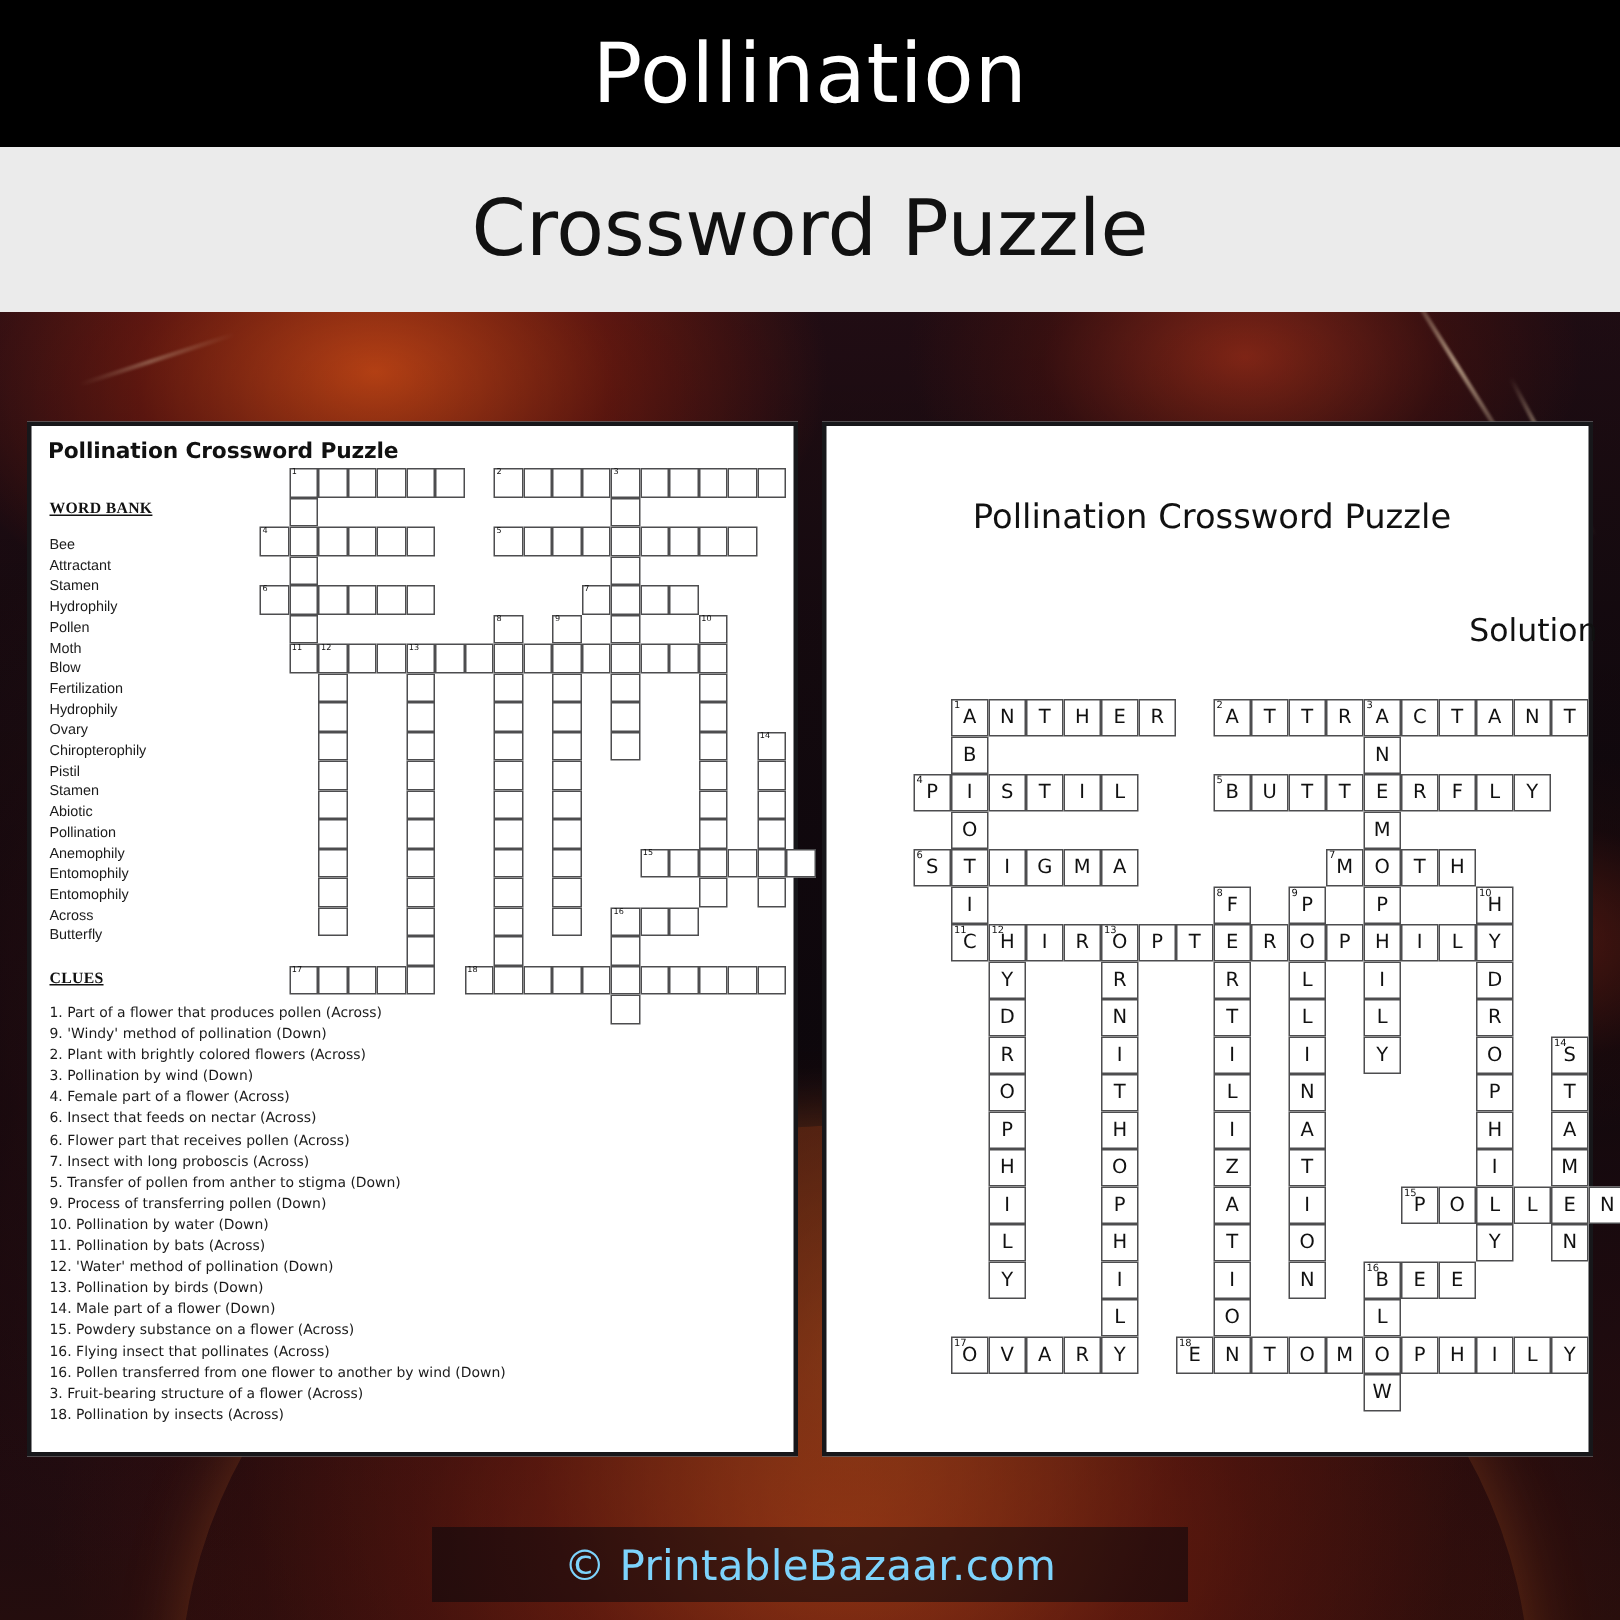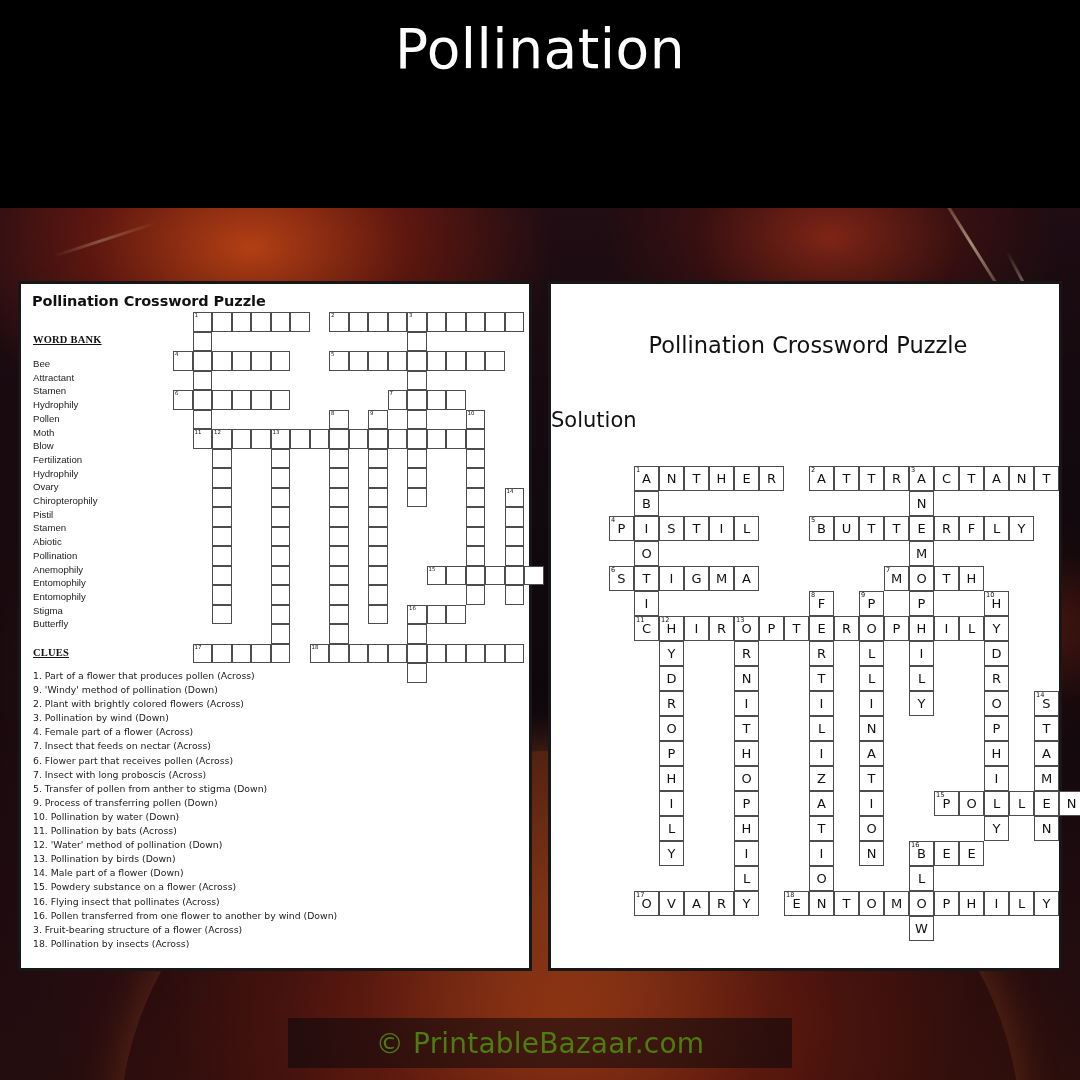--- a/index.html
+++ b/index.html
@@ -124,21 +124,21 @@
   }
 
   
   .sol-title {
     position: absolute; left: 0; top: 48px; width: 514px;
     text-align: center; font-size: 22.5px; color: #111;
     font-family: "DejaVu Sans", sans-serif; font-weight: 400;
   }
   .sol-sub {
     position: absolute; left: 0; top: 124px; width: 514px;
-    text-align: left; font-size: 21px; color: #111;
+    text-align: right; font-size: 21px; color: #111;
     font-family: "DejaVu Sans", sans-serif; font-weight: 400;
   }
 
   
   .grid { position: absolute; }
   .cell {
     position: absolute;
     background: #ffffff;
     border: 1.4px solid #4d4d4f;
     display: flex; align-items: center; justify-content: center;
@@ -161,34 +161,37 @@
   #grid-solution .cell .num { font-size: 6.6px; }
 
   
   .watermark {
     position: absolute; left: 288px; top: 1018px;
     width: 504px; height: 50px;
     background: rgba(10,8,12,0.55);
     display: flex; align-items: center; justify-content: center;
   }
   .watermark span {
-    color: #4d7c0f; font-size: 28px; font-weight: 400;
+    color: #7dd3fc; font-size: 28px; font-weight: 400;
     font-family: "DejaVu Sans", sans-serif;
     letter-spacing: 0.2px;
   }
 </style>
 </head>
 <body>
 
 <div id="page">
 
   <div class="band-top">
     <div class="title">Pollination</div>
   </div>
 
+  <div class="band-sub">
+    <div class="subtitle">Crossword Puzzle</div>
+  </div>
 
   <div class="bg">
     <div class="planet-arc"></div>
     <div class="streak" style="left:900px; top:40px; width:150px; transform:rotate(58deg);"></div>
     <div class="streak" style="left:975px; top:95px; width:120px; transform:rotate(62deg);"></div>
     <div class="streak" style="left:930px; top:150px; width:90px; transform:rotate(55deg);"></div>
     <div class="streak" style="left:50px; top:30px; width:110px; transform:rotate(-18deg); opacity:.5;"></div>
     <div class="dark-veil"></div>
   </div>
 
@@ -208,32 +211,32 @@
         <li>Hydrophily</li>
         <li>Ovary</li>
         <li>Chiropterophily</li>
         <li>Pistil</li>
         <li>Stamen</li>
         <li>Abiotic</li>
         <li>Pollination</li>
         <li>Anemophily</li>
         <li>Entomophily</li>
         <li>Entomophily</li>
-        <li>Stigma</li>
+        <li>Across</li>
         <li>Butterfly</li>
       </ul>
 
     <div class="cl-head">CLUES</div>
     <ul class="cl-list" id="clues-list">
         <li>1. Part of a flower that produces pollen (Across)</li>
         <li>9. 'Windy' method of pollination (Down)</li>
         <li>2. Plant with brightly colored flowers (Across)</li>
         <li>3. Pollination by wind (Down)</li>
         <li>4. Female part of a flower (Across)</li>
-        <li>7. Insect that feeds on nectar (Across)</li>
+        <li>6. Insect that feeds on nectar (Across)</li>
         <li>6. Flower part that receives pollen (Across)</li>
         <li>7. Insect with long proboscis (Across)</li>
         <li>5. Transfer of pollen from anther to stigma (Down)</li>
         <li>9. Process of transferring pollen (Down)</li>
         <li>10. Pollination by water (Down)</li>
         <li>11. Pollination by bats (Across)</li>
         <li>12. 'Water' method of pollination (Down)</li>
         <li>13. Pollination by birds (Down)</li>
         <li>14. Male part of a flower (Down)</li>
         <li>15. Powdery substance on a flower (Across)</li>

